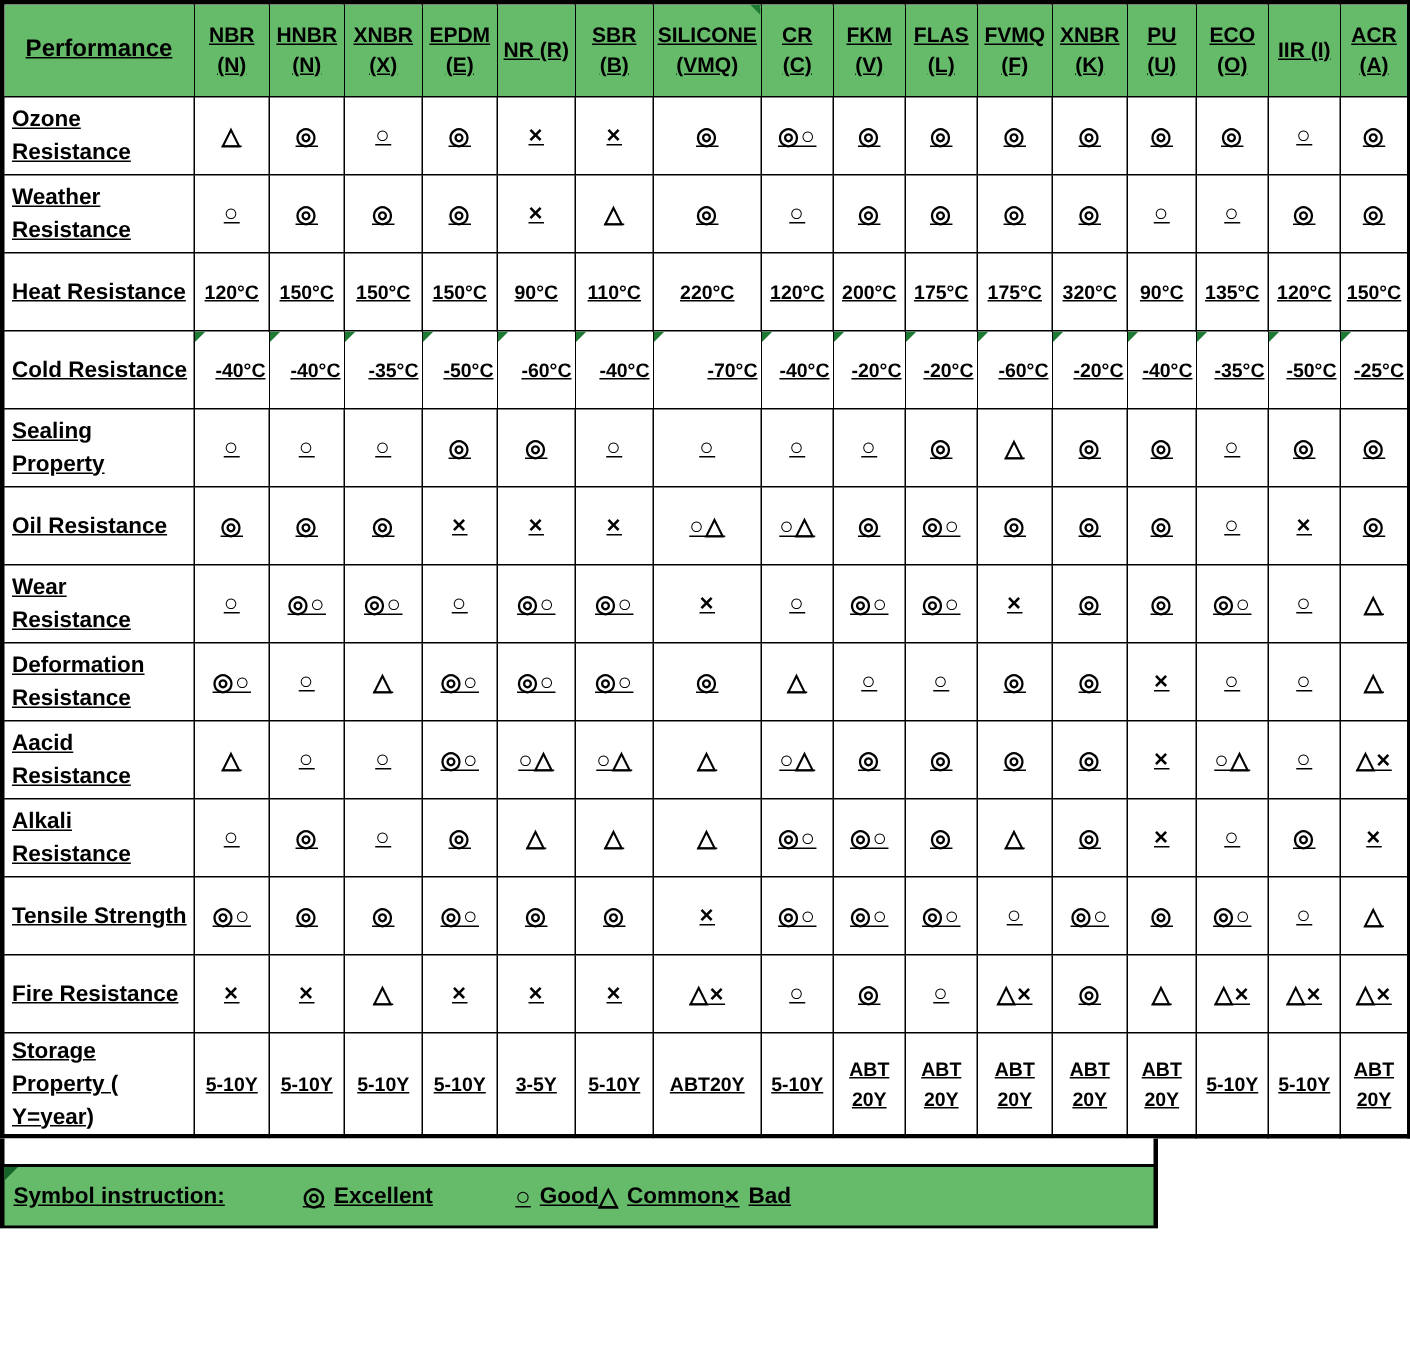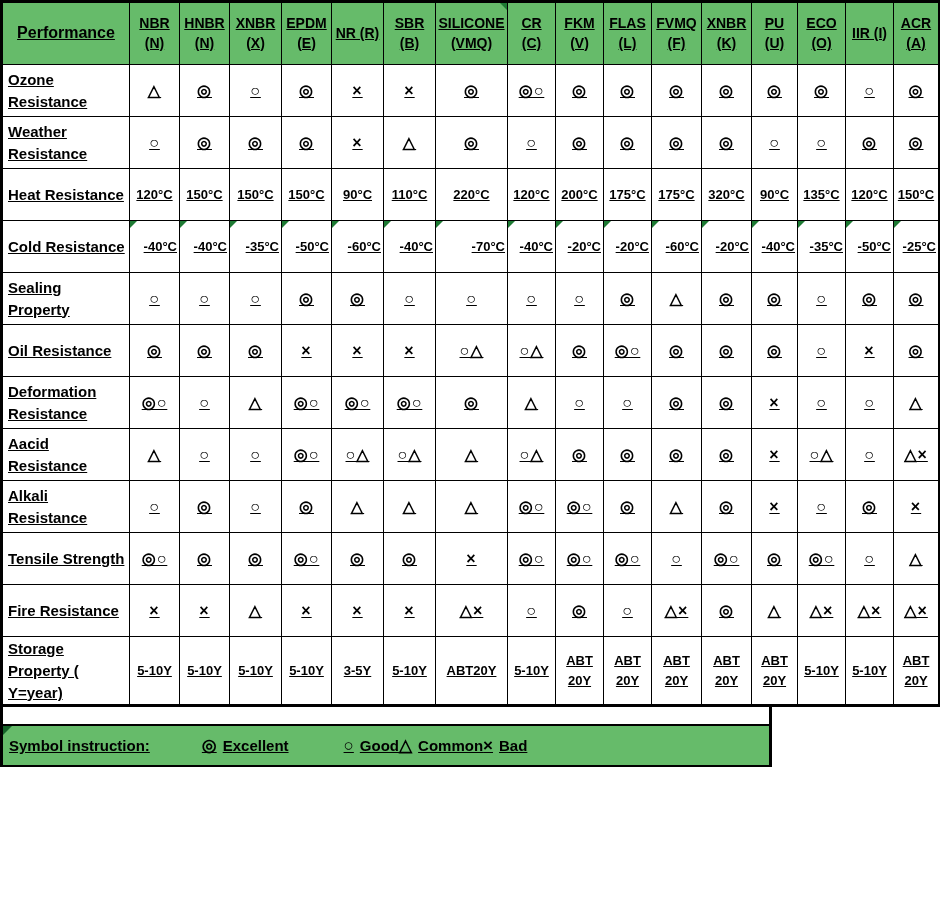--- a/index.html
+++ b/index.html
@@ -241,20 +241,39 @@
           <td class="symbols">◎</td>
           <td class="symbols">◎○</td>
           <td class="symbols">◎</td>
           <td class="symbols">◎</td>
           <td class="symbols">◎</td>
           <td class="symbols">○</td>
           <td class="symbols">×</td>
           <td class="symbols">◎</td>
         </tr>
         <tr>
+          <th class="rowlabel">Wear Resistance</th>
+          <td class="symbols">○</td>
+          <td class="symbols">◎○</td>
+          <td class="symbols">◎○</td>
+          <td class="symbols">○</td>
+          <td class="symbols">◎○</td>
+          <td class="symbols">◎○</td>
+          <td class="symbols">×</td>
+          <td class="symbols">○</td>
+          <td class="symbols">◎○</td>
+          <td class="symbols">◎○</td>
+          <td class="symbols">×</td>
+          <td class="symbols">◎</td>
+          <td class="symbols">◎</td>
+          <td class="symbols">◎○</td>
+          <td class="symbols">○</td>
+          <td class="symbols">△</td>
+        </tr>
+        <tr>
           <th class="rowlabel">Deformation Resistance</th>
           <td class="symbols">◎○</td>
           <td class="symbols">○</td>
           <td class="symbols">△</td>
           <td class="symbols">◎○</td>
           <td class="symbols">◎○</td>
           <td class="symbols">◎○</td>
           <td class="symbols">◎</td>
           <td class="symbols">△</td>
           <td class="symbols">○</td>

